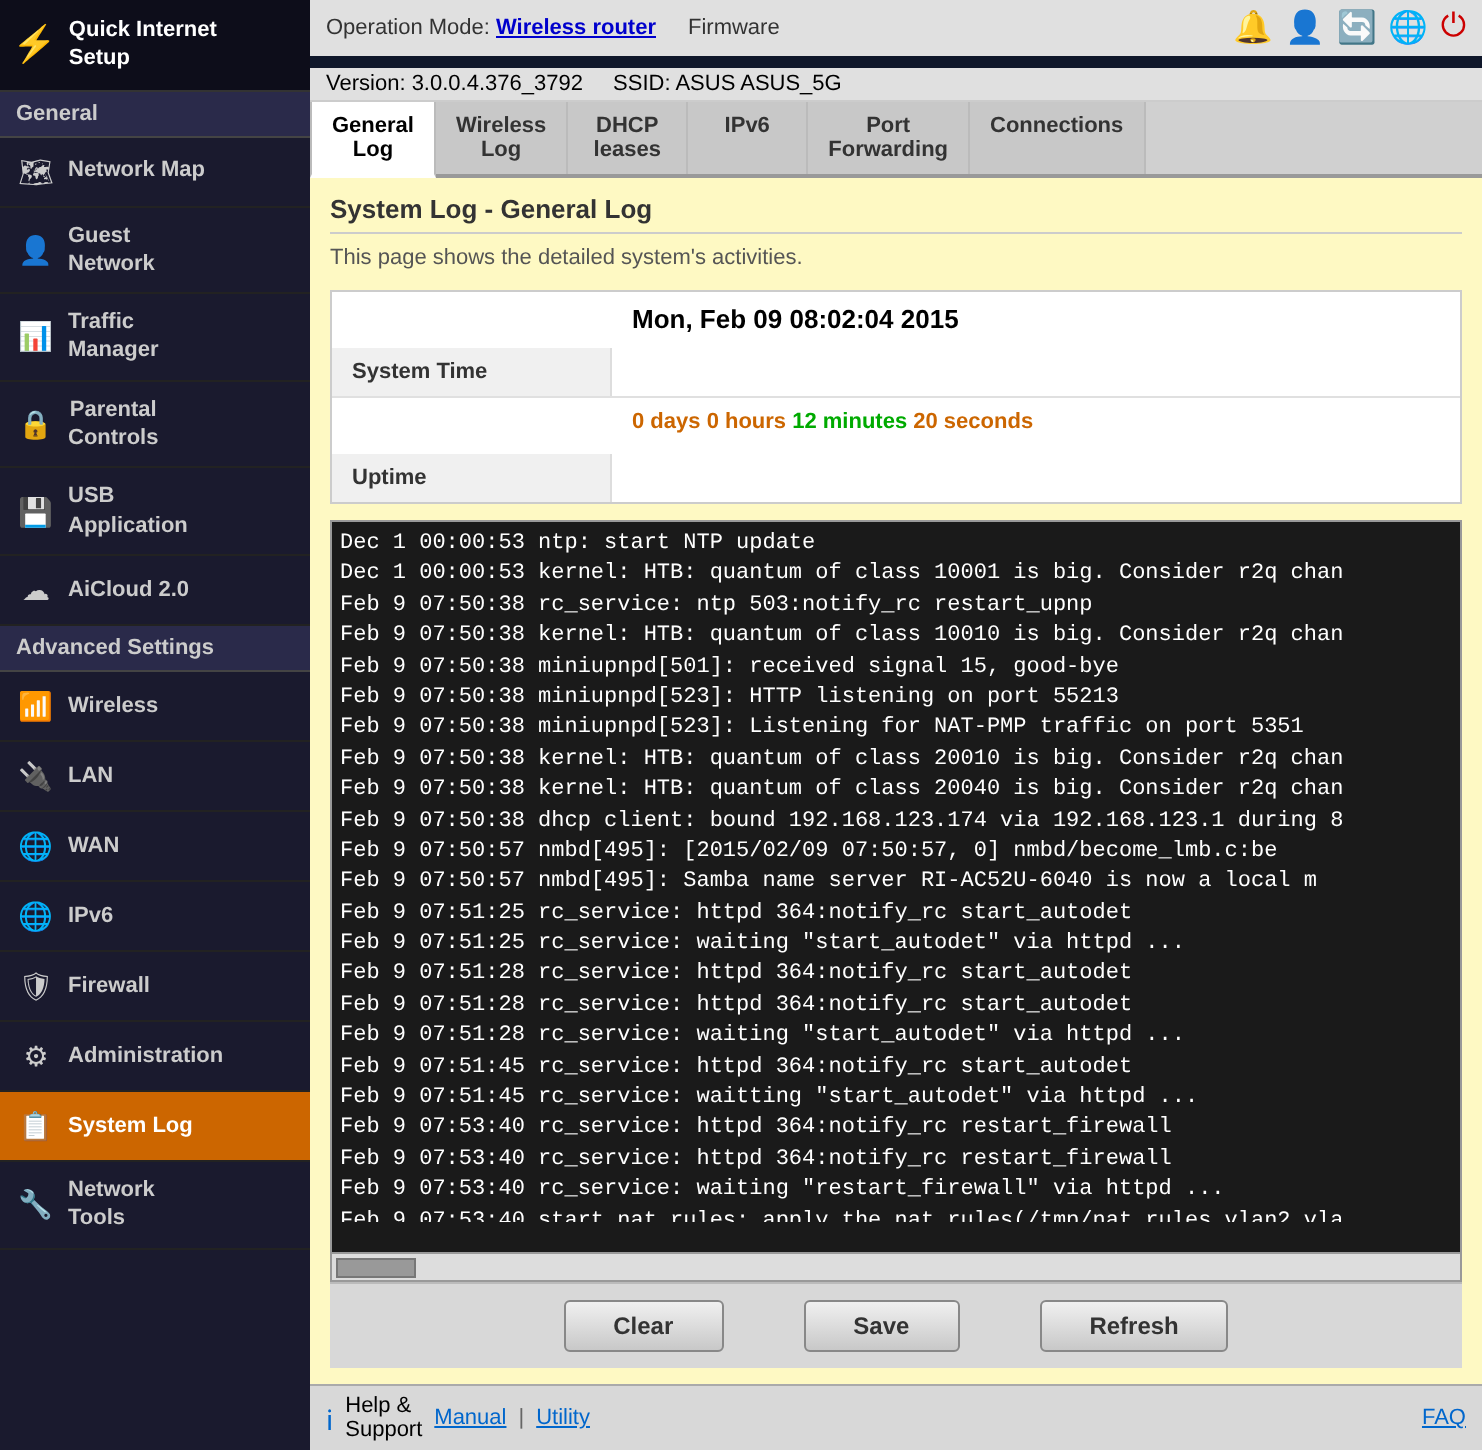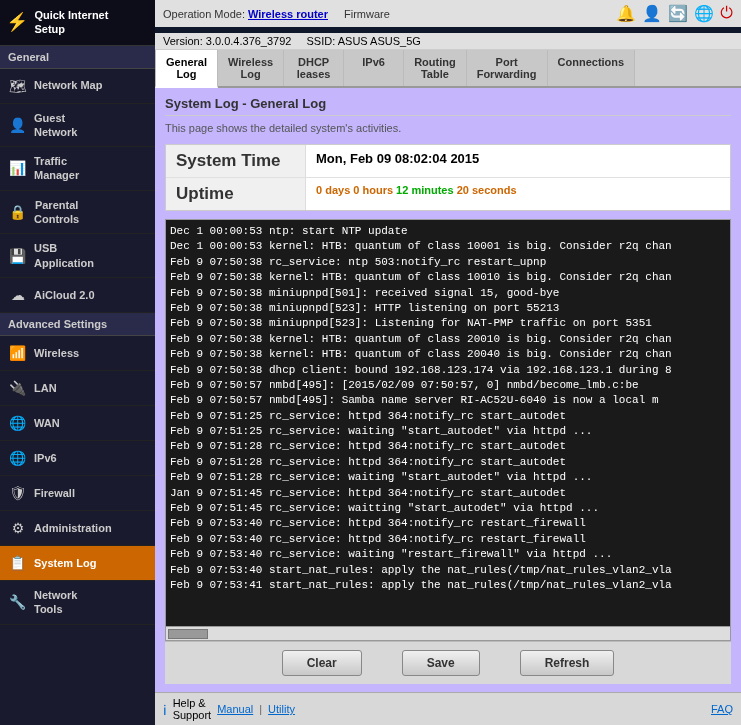--- a/index.html
+++ b/index.html
@@ -136,21 +136,21 @@
       margin-bottom: -2px;
     }
 
     
     #page-content {
       flex: 1;
       padding: 8px 10px;
       display: flex;
       flex-direction: column;
       overflow: hidden;
-      background: #c4b5fd;
+      background: #fef9c3;
       justify-content: center;
     }
 
     #page-title {
       font-size: 13px;
       font-weight: bold;
       color: #333;
       margin-bottom: 6px;
       border-bottom: 1px solid #ccc;
       padding-bottom: 4px;
@@ -169,26 +169,27 @@
       margin-bottom: 8px;
     }
     .info-row {
       display: flex;
       border-bottom: 1px solid #e0e0e0;
     }
     .info-row:last-child { border-bottom: none; }
     .info-label {
       width: 140px;
       padding: 6px 10px;
-      font-size: 17px;
+      font-size: 11px;
       font-weight: bold;
       background: #f0f0f0;
       border-right: 1px solid #ddd;
       color: #333;
       flex-shrink: 0;
+      margin-top: 28px;
     }
     .info-value {
       padding: 6px 10px;
       font-size: 11px;
       color: #333;
       flex: 1;
     }
     .info-value .highlight-green { color: #00aa00; font-weight: bold; }
     .info-value .highlight-orange { color: #cc6600; font-weight: bold; }
     .info-value .time-value { color: #000; font-weight: bold; font-size: 13px; }
@@ -394,21 +395,20 @@
       <span style="margin-right:12px;">3.0.0.4.376_3792</span>
       <span>SSID:</span>
       <span>ASUS ASUS_5G</span>
     </div>
 
     <div id="tab-bar">
       <div class="tab active">General<br>Log</div>
       <div class="tab">Wireless<br>Log</div>
       <div class="tab">DHCP<br>leases</div>
       <div class="tab">IPv6</div>
-      <div class="tab">Routing<br>Table</div>
       <div class="tab">Port<br>Forwarding</div>
       <div class="tab">Connections</div>
     </div>
 
     <div id="page-content">
       <div id="page-title">System Log - General Log</div>
       <div id="page-description">This page shows the detailed system's activities.</div>
 
       <div id="info-table">
         <div class="info-row">
@@ -437,21 +437,21 @@
             <div class="log-line">Feb  9 07:50:38 kernel: HTB: quantum of class 20010 is big. Consider r2q chan</div>
             <div class="log-line">Feb  9 07:50:38 kernel: HTB: quantum of class 20040 is big. Consider r2q chan</div>
             <div class="log-line">Feb  9 07:50:38 dhcp client: bound 192.168.123.174 via 192.168.123.1 during 8</div>
             <div class="log-line">Feb  9 07:50:57 nmbd[495]: [2015/02/09 07:50:57, 0] nmbd/become_lmb.c:be</div>
             <div class="log-line">Feb  9 07:50:57 nmbd[495]:   Samba name server RI-AC52U-6040 is now a local m</div>
             <div class="log-line">Feb  9 07:51:25 rc_service: httpd 364:notify_rc start_autodet</div>
             <div class="log-line">Feb  9 07:51:25 rc_service: waiting "start_autodet" via httpd ...</div>
             <div class="log-line">Feb  9 07:51:28 rc_service: httpd 364:notify_rc start_autodet</div>
             <div class="log-line">Feb  9 07:51:28 rc_service: httpd 364:notify_rc start_autodet</div>
             <div class="log-line">Feb  9 07:51:28 rc_service: waiting "start_autodet" via httpd ...</div>
-            <div class="log-line">Jan  9 07:51:45 rc_service: httpd 364:notify_rc start_autodet</div>
+            <div class="log-line">Feb  9 07:51:45 rc_service: httpd 364:notify_rc start_autodet</div>
             <div class="log-line">Feb  9 07:51:45 rc_service: waitting "start_autodet" via httpd ...</div>
             <div class="log-line">Feb  9 07:53:40 rc_service: httpd 364:notify_rc restart_firewall</div>
             <div class="log-line">Feb  9 07:53:40 rc_service: httpd 364:notify_rc restart_firewall</div>
             <div class="log-line">Feb  9 07:53:40 rc_service: waiting "restart_firewall" via httpd ...</div>
             <div class="log-line">Feb  9 07:53:40 start_nat_rules: apply the nat_rules(/tmp/nat_rules_vlan2_vla</div>
             <div class="log-line">Feb  9 07:53:41 start_nat_rules: apply the nat_rules(/tmp/nat_rules_vlan2_vla</div>
           </div>
         <div id="log-scrollbar-h">
           <div id="log-scrollbar-h-thumb"></div>
         </div>

